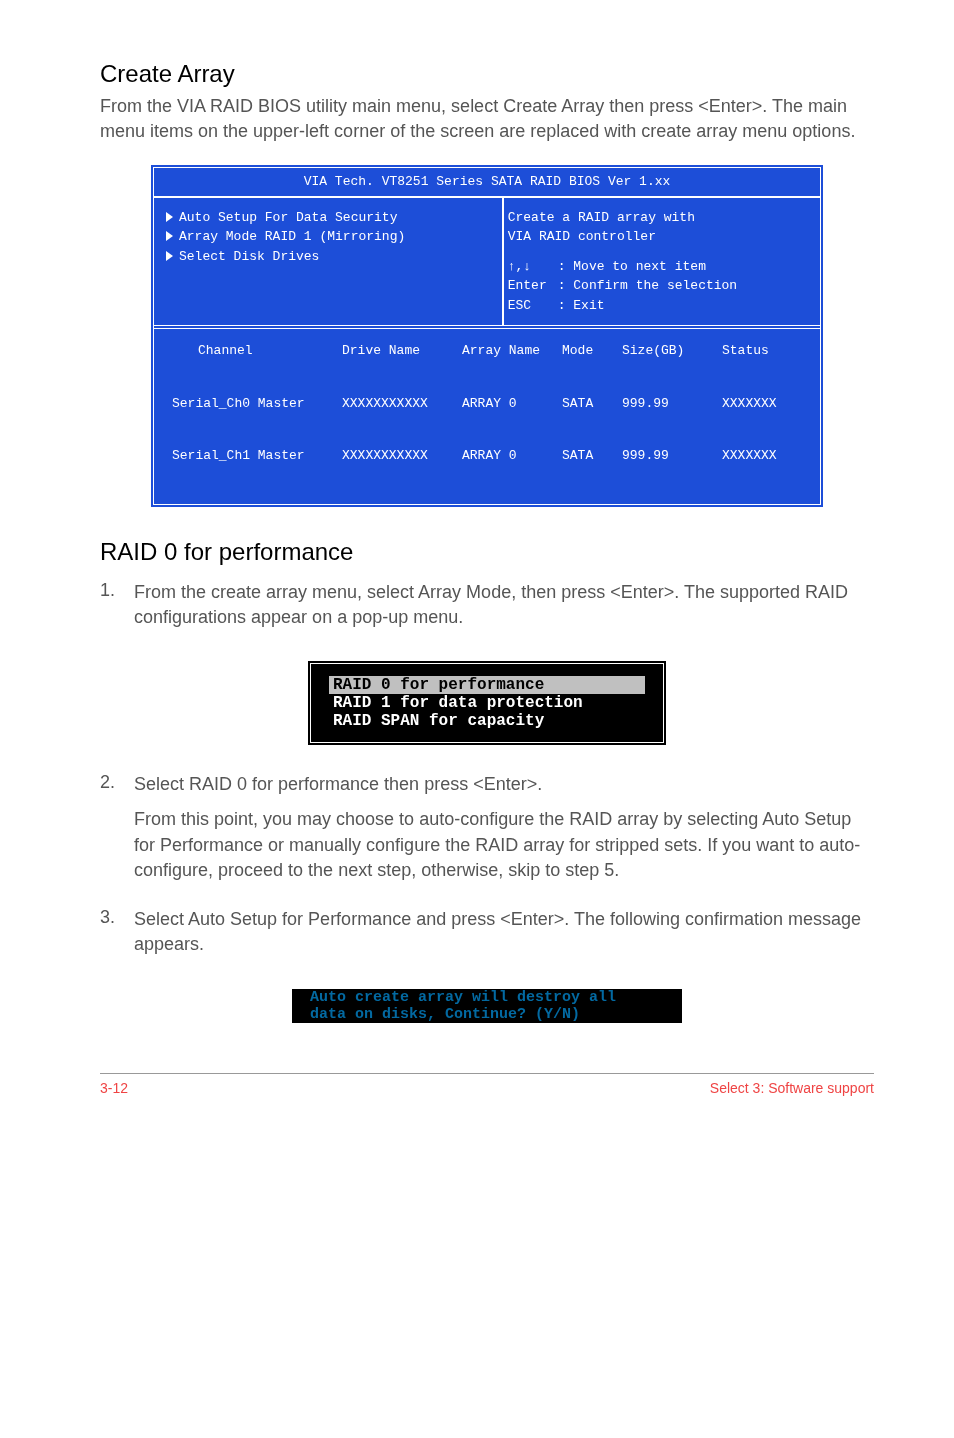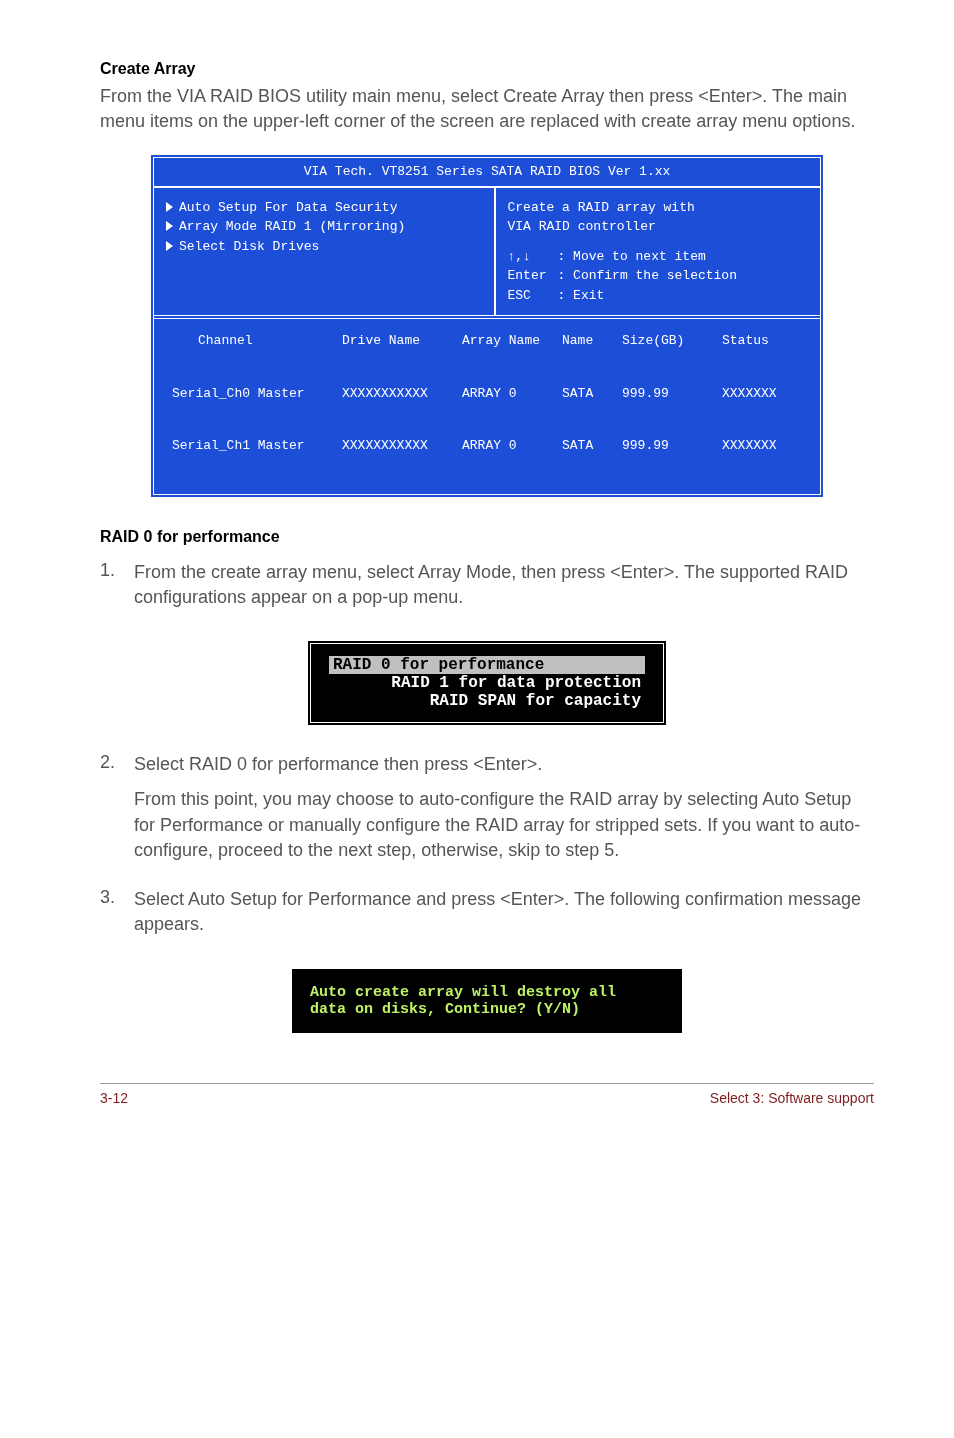--- a/index.html
+++ b/index.html
@@ -1,28 +1,28 @@
 <!DOCTYPE html>
 <html><head>
 <meta charset="utf-8">
 <style>
   * { margin: 0; padding: 0; box-sizing: border-box; }
   html, body { width: 954px; background: #fff; font-family: Arial, Helvetica, sans-serif; color: #000; }
   .page { padding: 60px 80px 40px 100px; }
-  h2 { font-size: 16px; font-weight: bold; margin-bottom: 6px; }
+  h2 { font-size: 24px; font-weight: normal; margin-bottom: 6px; }
   p.body { font-size: 18px; color: #555; line-height: 1.4; margin-bottom: 20px; }
   .section-gap { margin-top: 30px; }
 
   
   .bios-wrap { display: flex; justify-content: center; margin: 20px 0 30px 0; }
   .bios { background:#1d4ed8; color:#fff; font-family: "Courier New", monospace; font-size: 13px; line-height: 1.5; border: 4px double #fff; }
   .bios-title { text-align: center; padding: 4px 10px; border-bottom: 2px solid #fff; }
   .bios-top { display: flex; }
   .bios-left { flex: 1.05; border-right: 2px solid #fff; padding: 10px 12px; }
-  .bios-right { flex: 1; padding: 10px 12px; }
+  .bios-right { flex: 1; padding: 10px 4px; }
   .bios-row { display:flex; align-items:flex-start; }
   .tri { display:inline-block; width:0; height:0; border-top:5px solid transparent; border-bottom:5px solid transparent; border-left:7px solid #fff; margin-right:6px; margin-top:4px; }
   .bios-bottom { border-top: 4px double #fff; padding: 12px 18px 24px 18px; }
   .b-table { font-family: "Courier New", monospace; }
   .b-head { display:flex; }
   .b-row { display:flex; margin-bottom: 14px; margin-top: 33px; }
   .c-ch { width: 170px; }
   .c-dn { width: 120px; }
   .c-an { width: 100px; }
   .c-md { width: 60px; }
@@ -33,28 +33,28 @@
   .numlist { margin-top: 14px; }
   .numitem { display:flex; margin-bottom: 14px; }
   .numitem .num { width: 34px; font-size: 18px; color:#555; }
   .numitem .txt { flex:1; font-size: 18px; color:#555; line-height:1.4; }
   .numitem .txt p { margin-bottom: 10px; }
 
   
   .popup-wrap { display:flex; justify-content:center; margin: 20px 0 26px 0; }
   .popup { background:#000; border: 4px double #fff; padding: 12px 18px; font-family:"Courier New", monospace; font-weight:bold; font-size:16px; color:#fff; width:360px; }
   .popup .sel { background:#c0c0c0; color:#000; padding: 0 4px; display:block; }
-  .popup .opt { padding: 0 4px; display:block;text-align:right; }
+  .popup .opt { padding: 0 4px; display:block; }
 
   
   .confirm-wrap { display:flex; justify-content:center; margin: 22px 0 30px 0; }
-  .confirm { background:#000; color:#bef264; font-family:"Courier New", monospace; font-weight:bold; font-size:15px; padding: 15px 18px; width: 390px; }
+  .confirm { background:#000; color:#0369a1; font-family:"Courier New", monospace; font-weight:bold; font-size:15px; padding: 0 18px; width: 390px; }
 
   
-  .footer { display:flex; justify-content:space-between; border-top:1px solid #999; margin-top: 50px; padding-top:6px; font-size: 14px; color:#7f1d1d;gap:19px; }
+  .footer { display:flex; justify-content:space-between; border-top:1px solid #999; margin-top: 50px; padding-top:6px; font-size: 14px; color:#ef4444;gap:19px; }
 </style>
 </head>
 <body>
 
 <div class="page">
 
   <h2>Create Array</h2>
   <p class="body">From the VIA RAID BIOS utility main menu, select Create Array then   press &lt;Enter&gt;. The main menu items on the upper-left corner of the screen are replaced with create array menu options.</p>
 
   <div class="bios-wrap">
@@ -82,21 +82,21 @@
           <div><span style="display:inline-block;width:50px;">↑,↓</span><span>: Move to next item</span></div>
           <div><span style="display:inline-block;width:50px;">Enter</span><span>: Confirm the selection</span></div>
           <div><span style="display:inline-block;width:50px;">ESC</span><span>: Exit</span></div>
         </div>
       </div>
       <div class="bios-bottom b-table">
         <div class="b-head">
           <span class="c-ch" style="padding-left:26px;">Channel</span>
           <span class="c-dn">Drive Name</span>
           <span class="c-an">Array Name</span>
-          <span class="c-md">Name</span>
+          <span class="c-md">Mode</span>
           <span class="c-sz">Size(GB)</span>
           <span class="c-st">Status</span>
         </div>
         <div class="b-row">
           <span class="c-ch">Serial_Ch0 Master</span>
           <span class="c-dn">XXXXXXXXXXX</span>
           <span class="c-an">ARRAY 0</span>
           <span class="c-md">SATA</span>
           <span class="c-sz">999.99</span>
           <span class="c-st">XXXXXXX</span>

